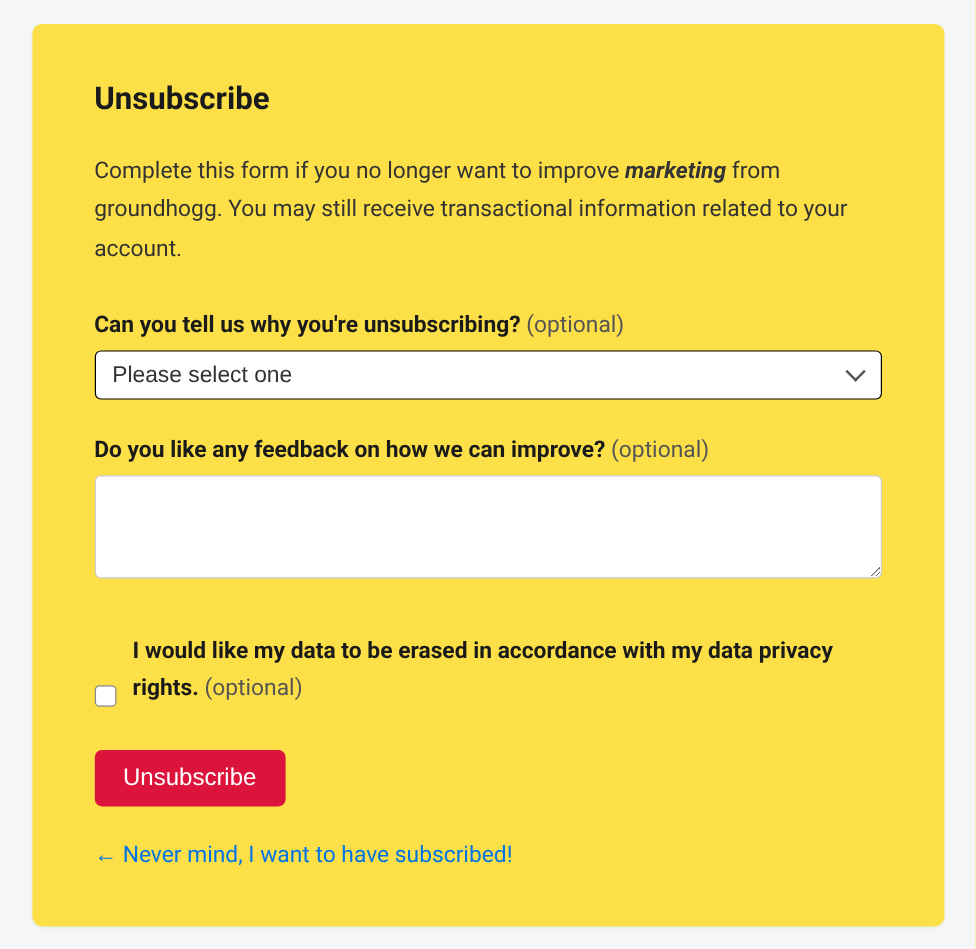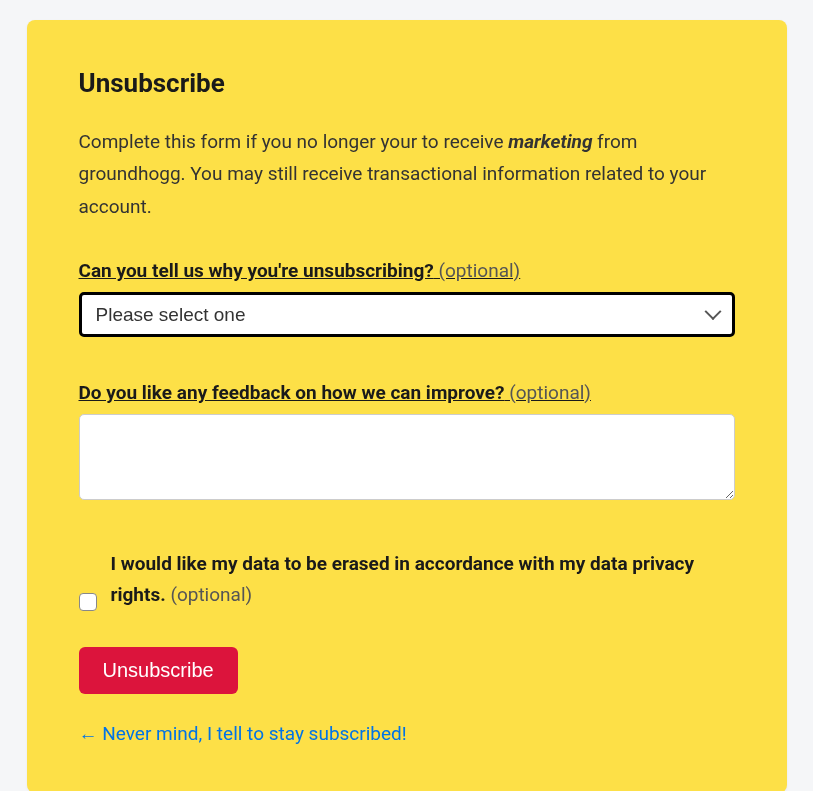--- a/index.html
+++ b/index.html
@@ -32,42 +32,41 @@
       font-size: 19px;
       line-height: 1.7;
       color: #333;
       margin-bottom: 36px;
     }
     .intro strong {
       font-weight: 700;
       font-style: italic;
     }
     .field {
-      margin-bottom: 44px;
-      text-decoration: underline;
+      margin-bottom: 30px;
     }
     .label {
       font-size: 19px;
       font-weight: 700;
       color: #1a1a1a;
       margin-bottom: 10px;
       display: block;
     }
     .optional {
       font-weight: 400;
       color: #555;
     }
     .select-wrap {
       position: relative;
     }
     select {
       width: 100%;
       font-size: 19px;
       padding: 9px 36px 9px 14px;
-      border: 3px solid #000000;
+      border: 1px solid #000000;
       border-radius: 5px;
       background: #fff;
       appearance: none;
       -webkit-appearance: none;
       color: #333;
       cursor: pointer;
     }
     .select-wrap::after {
       content: "";
       position: absolute;
@@ -142,21 +141,21 @@
     }
   </style>
 </head>
 <body>
 
 <div class="card">
 
   <h1>Unsubscribe</h1>
 
   <p class="intro">
-    <span>Complete this form if you no longer your to receive </span><strong>marketing</strong><span> from groundhogg. You may still receive transactional information related to your account.</span>
+    <span>Complete this form if you no longer want to improve </span><strong>marketing</strong><span> from groundhogg. You may still receive transactional information related to your account.</span>
   </p>
 
   <div class="field">
     <label class="label">
       <span>Can you tell us why you're unsubscribing?</span><span class="optional"> (optional)</span>
     </label>
     <div class="select-wrap">
       <select>
         <option>Please select one</option>
       </select>
@@ -172,15 +171,15 @@
 
   <div class="checkbox-row">
     <input type="checkbox" id="erase" style="">
     <label for="erase" class="checkbox-label">
       <strong>I would like my data to be erased in accordance with my data privacy rights.</strong><span class="optional"> (optional)</span>
     </label>
   </div>
 
   <button class="btn">Unsubscribe</button>
 
-  <a class="back-link">← Never mind, I tell to stay subscribed!</a>
+  <a class="back-link">← Never mind, I want to have subscribed!</a>
 
 </div>
 
 </body></html>

